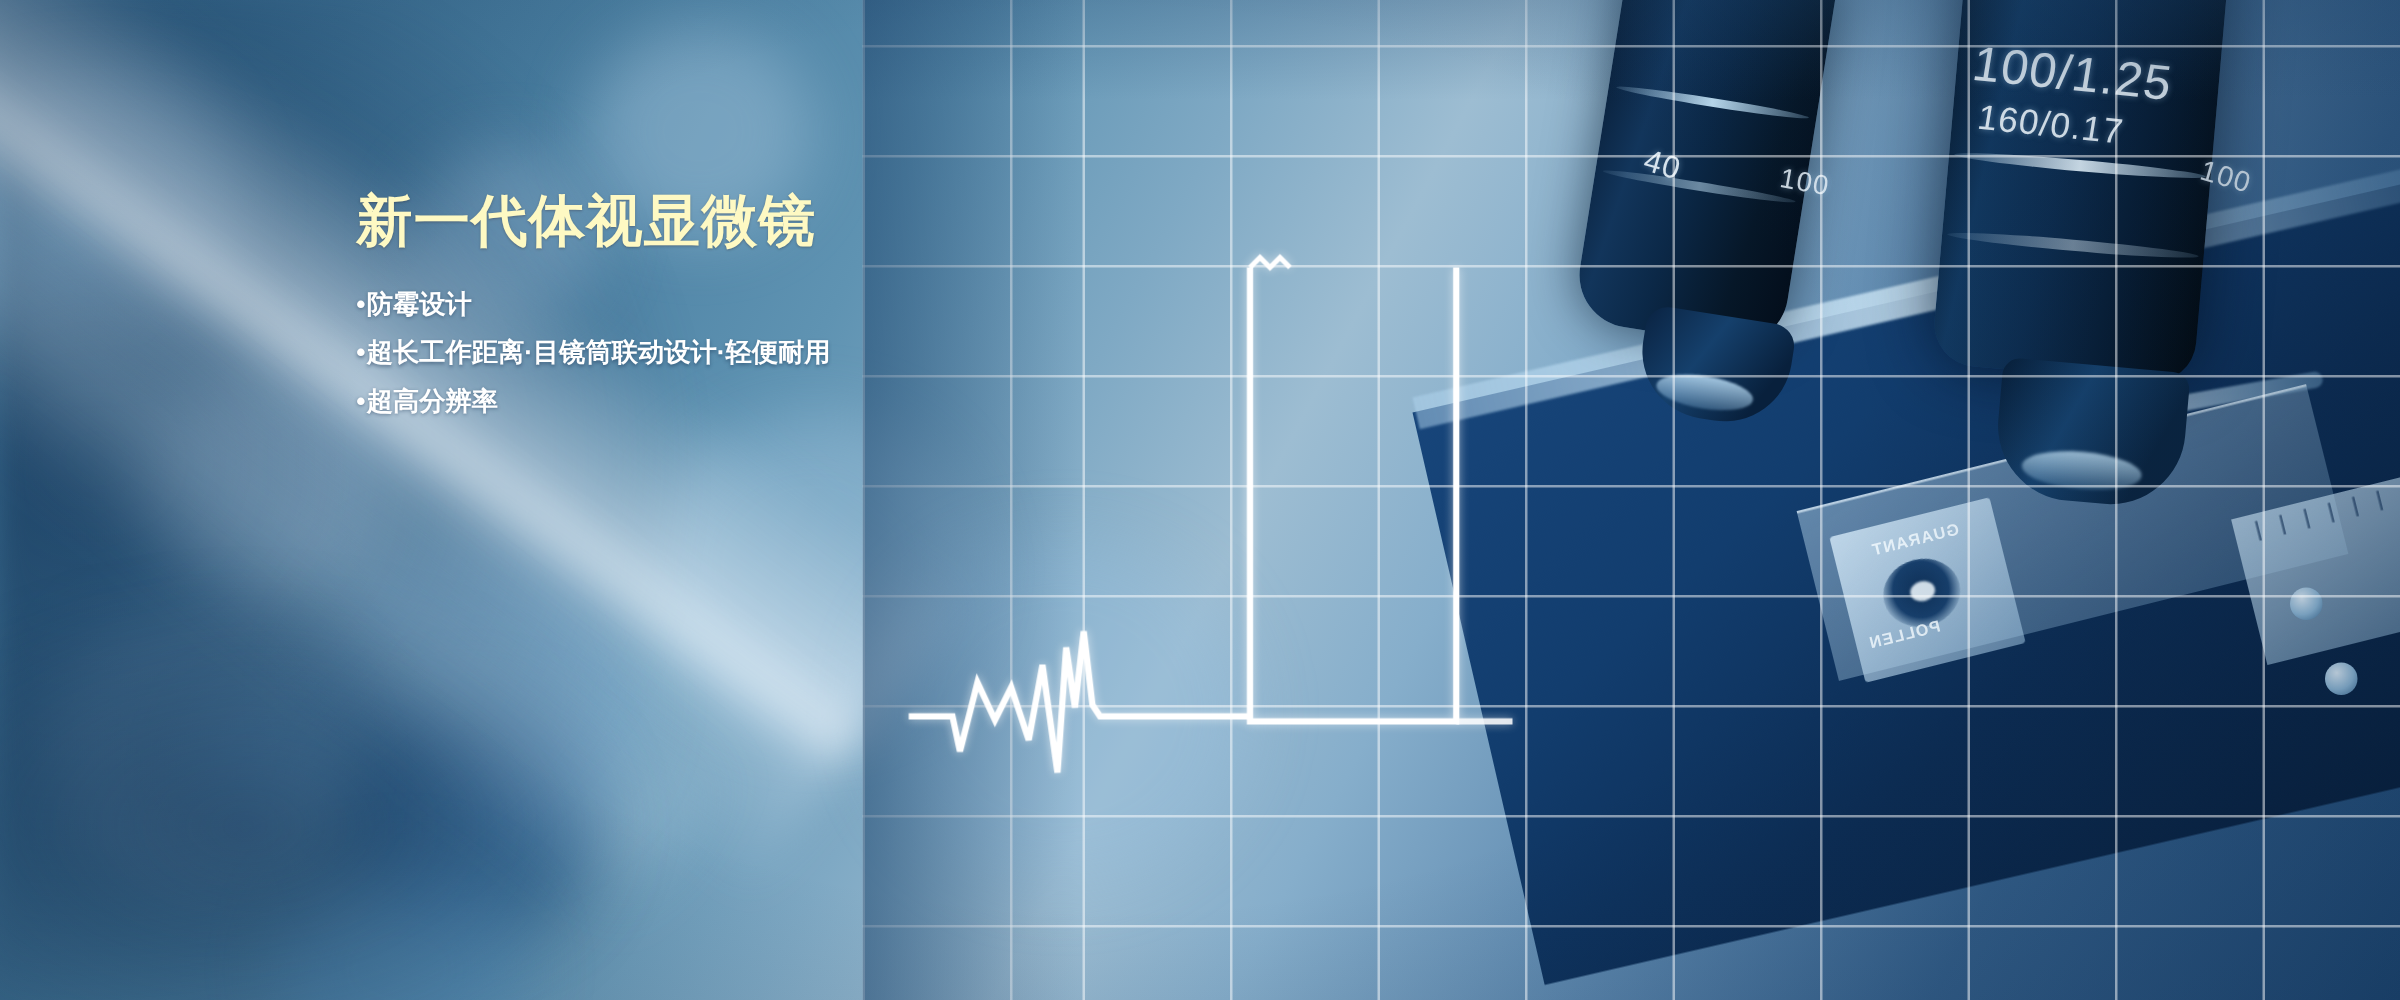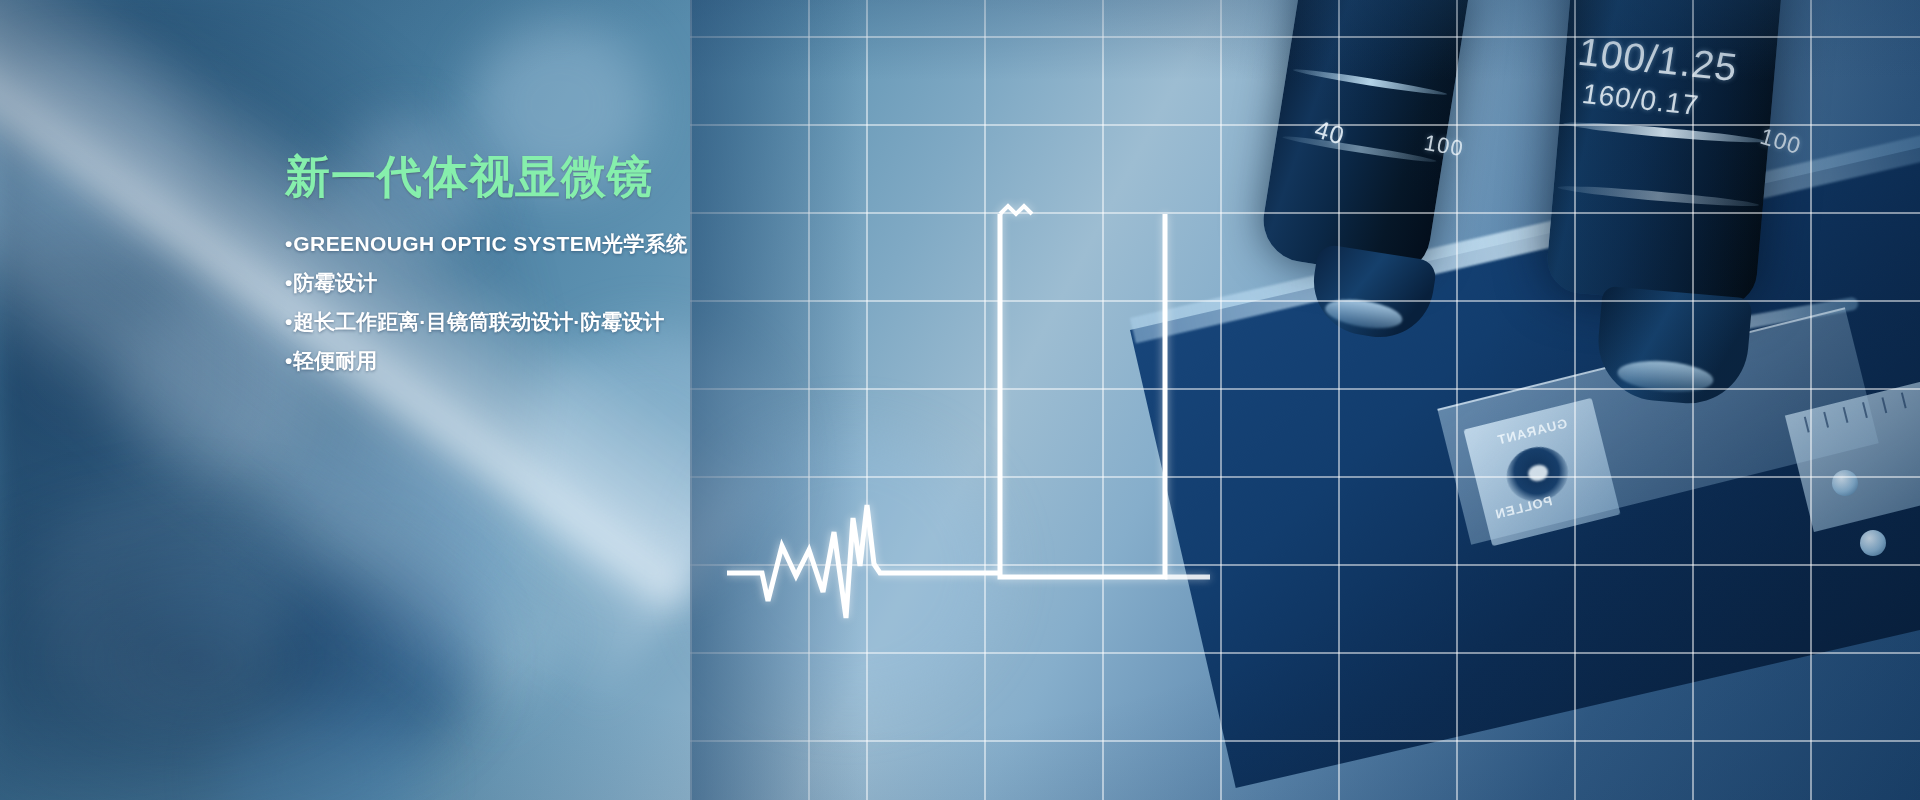--- a/index.html
+++ b/index.html
@@ -204,21 +204,21 @@
   }
 
   
   .artwork{position:absolute;left:0;top:0;width:1920px;height:800px;pointer-events:none;}
 
   
   .copy{position:absolute;left:285px;top:150px;width:520px;}
   .headline{
     margin:0;
     font-size:45px;line-height:1.18;font-weight:700;
-    color:#86efac;
+    color:#fef9c3;
     letter-spacing:1px;
     text-shadow:0 1px 2px rgba(40,10,10,0.28);
     white-space:nowrap;
   }
   .bullets{list-style:none;margin:30px 0 0 0;padding:0;}
   .bullets li{
     color:#ffffff;
     font-size:21px;
     font-weight:700;
     line-height:1.0;
@@ -342,20 +342,19 @@
                L 874 564 L 880 573 L 1000 573" stroke-width="5"></path>
 
       <path d="M 1165 577 L 1210 577" stroke-width="5" opacity="0.85"></path>
     </g>
   </svg>
 
   <div class="copy">
     <h1 class="headline">新一代体视显微镜</h1>
 
     <ul class="bullets">
-      <li><span class="dot">•</span><span class="b-latin">GREENOUGH OPTIC SYSTEM光学系统</span></li>
       <li><span class="dot">•</span><span>防霉设计</span></li>
-      <li><span class="dot">•</span><span>超长工作距离·目镜筒联动设计·防霉设计</span></li>
-      <li><span class="dot">•</span><span>轻便耐用</span></li>
+      <li><span class="dot">•</span><span>超长工作距离·目镜筒联动设计·轻便耐用</span></li>
+      <li><span class="dot">•</span><span>超高分辨率</span></li>
     </ul>
   </div>
 
 </div>
 
 </body></html>

